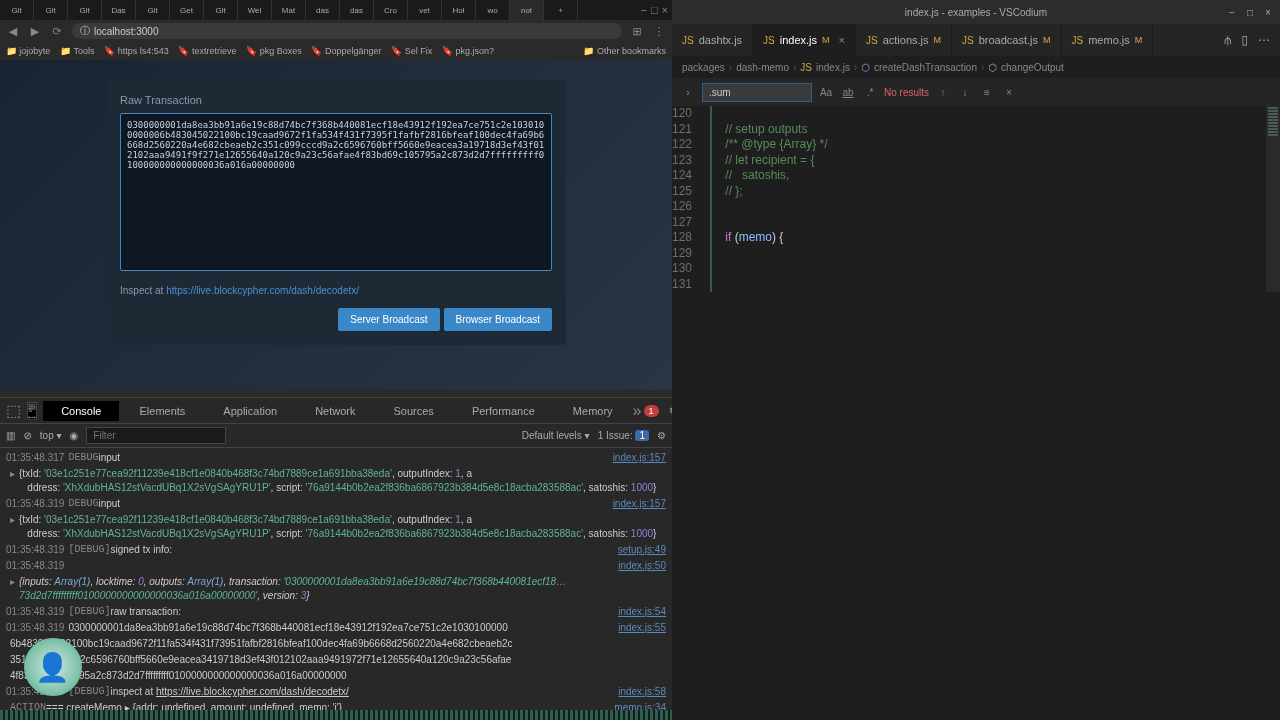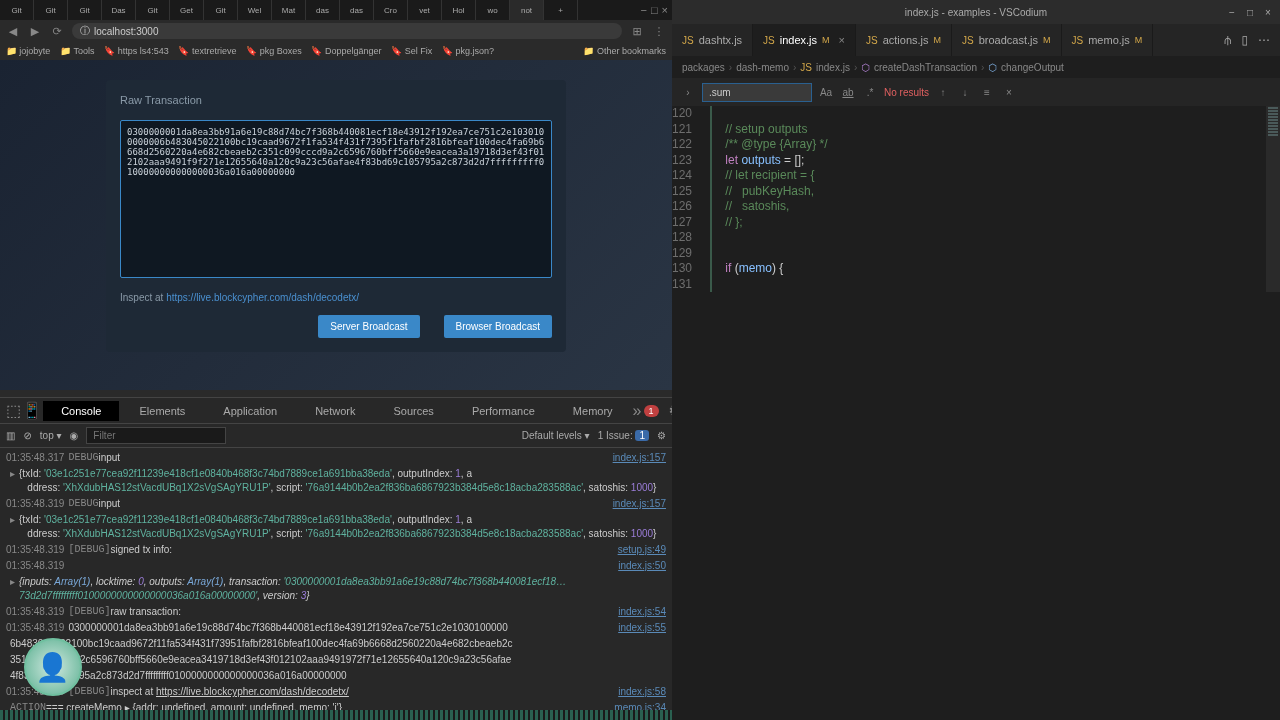--- a/index.html
+++ b/index.html
@@ -11,25 +11,25 @@
 .tab-mini { width:34px; height:20px; display:flex; align-items:center; justify-content:center; font-size:8px; color:#aaa; border-right:1px solid #333; }
 .tab-mini.active { background:#2a2a2a; }
 .addr-row { height:22px; background:#2a2a2a; display:flex; align-items:center; padding:0 6px; gap:8px; }
 .addr-row .nav-btn { width:14px; height:14px; color:#888; font-size:11px; display:flex; align-items:center; justify-content:center; }
 .addr-input { flex:1; background:#3a3a3a; border-radius:10px; height:16px; font-size:10px; color:#ccc; padding:0 8px; display:flex; align-items:center; }
 .bookmarks { height:18px; background:#2a2a2a; display:flex; align-items:center; padding:0 6px; gap:10px; font-size:9px; color:#aaa; }
 .bookmarks span { display:flex; align-items:center; gap:2px; }
 
 .page-content { position:absolute; top:60px; left:0; right:0; bottom:330px; background:linear-gradient(135deg,#1a2332,#2a3544); padding:20px; }
 .tx-card { background:#1e2936; border-radius:4px; padding:14px; width:460px; margin:0 auto; }
-.tx-label { color:#8a9aa8; font-size:11px; margin-bottom:14px; }
+.tx-label { color:#8a9aa8; font-size:11px; margin-bottom:7px; }
 .tx-textarea { width:100%; height:158px; background:#0f1822; border:1px solid #3a88c8; border-radius:2px; color:#c8d0d8; font-size:9px; font-family:monospace; padding:6px; word-break:break-all; resize:none; }
 .inspect-row { margin-top:10px; font-size:10px; color:#8a9aa8; }
 .inspect-row a { color:#4a90d0; text-decoration:none; }
-.btn-row { display:flex; justify-content:flex-end; gap:24px; margin-top:12px; }
+.btn-row { display:flex; justify-content:flex-end; gap:4px; margin-top:12px; }
 .btn { background:#3a88c8; border:none; color:#fff; font-size:10px; padding:6px 12px; border-radius:2px; cursor:pointer; }
 
 
 .devtools { position:absolute; left:0; bottom:0; width:672px; height:323px; background:#282828; border-top:1px solid #444; }
 .dt-tabs { height:26px; display:flex; align-items:center; background:#282828; border-bottom:1px solid #444; padding:0 6px; gap:2px; }
 .dt-tab { font-size:11px; color:#aaa; padding:4px 18px; cursor:pointer; }
 .dt-tab.active { background:#000; color:#fff; }
 .dt-tab-icon { width:18px; display:flex; align-items:center; justify-content:center; color:#888; }
 .dt-toolbar { height:24px; display:flex; align-items:center; background:#282828; border-bottom:1px solid #444; padding:0 6px; gap:8px; font-size:10px; color:#aaa; }
 .dt-toolbar input { background:#1a1a1a; border:1px solid #444; color:#aaa; font-size:10px; padding:2px 6px; width:140px; }
@@ -352,23 +352,21 @@
         <div>127</div>
         <div>128</div>
         <div>129</div>
         <div>130</div>
         <div>131</div>
       </div>
     <div class="code" id="code">
         <div></div>
         <div><span class="cm">    // setup outputs</span></div>
         <div><span class="cm">    /** @type {Array<dashtx.txoutput>} */</dashtx.txoutput></span></div>
-        <div>    <span class="kw">let</span> <span class="id">outputs</span> = [];</div>
         <div><span class="cm">    // let recipient = {</span></div>
-        <div><span class="cm">    //   pubKeyHash,</span></div>
         <div><span class="cm">    //   satoshis,</span></div>
         <div><span class="cm">    // };</span></div>
         <div></div>
         <div></div>
         <div>    <span class="kw">if</span> (<span class="id">memo</span>) {</div>
       </div>
   </div>
   <div class="minimap">
     <div></div>
       <div></div>

